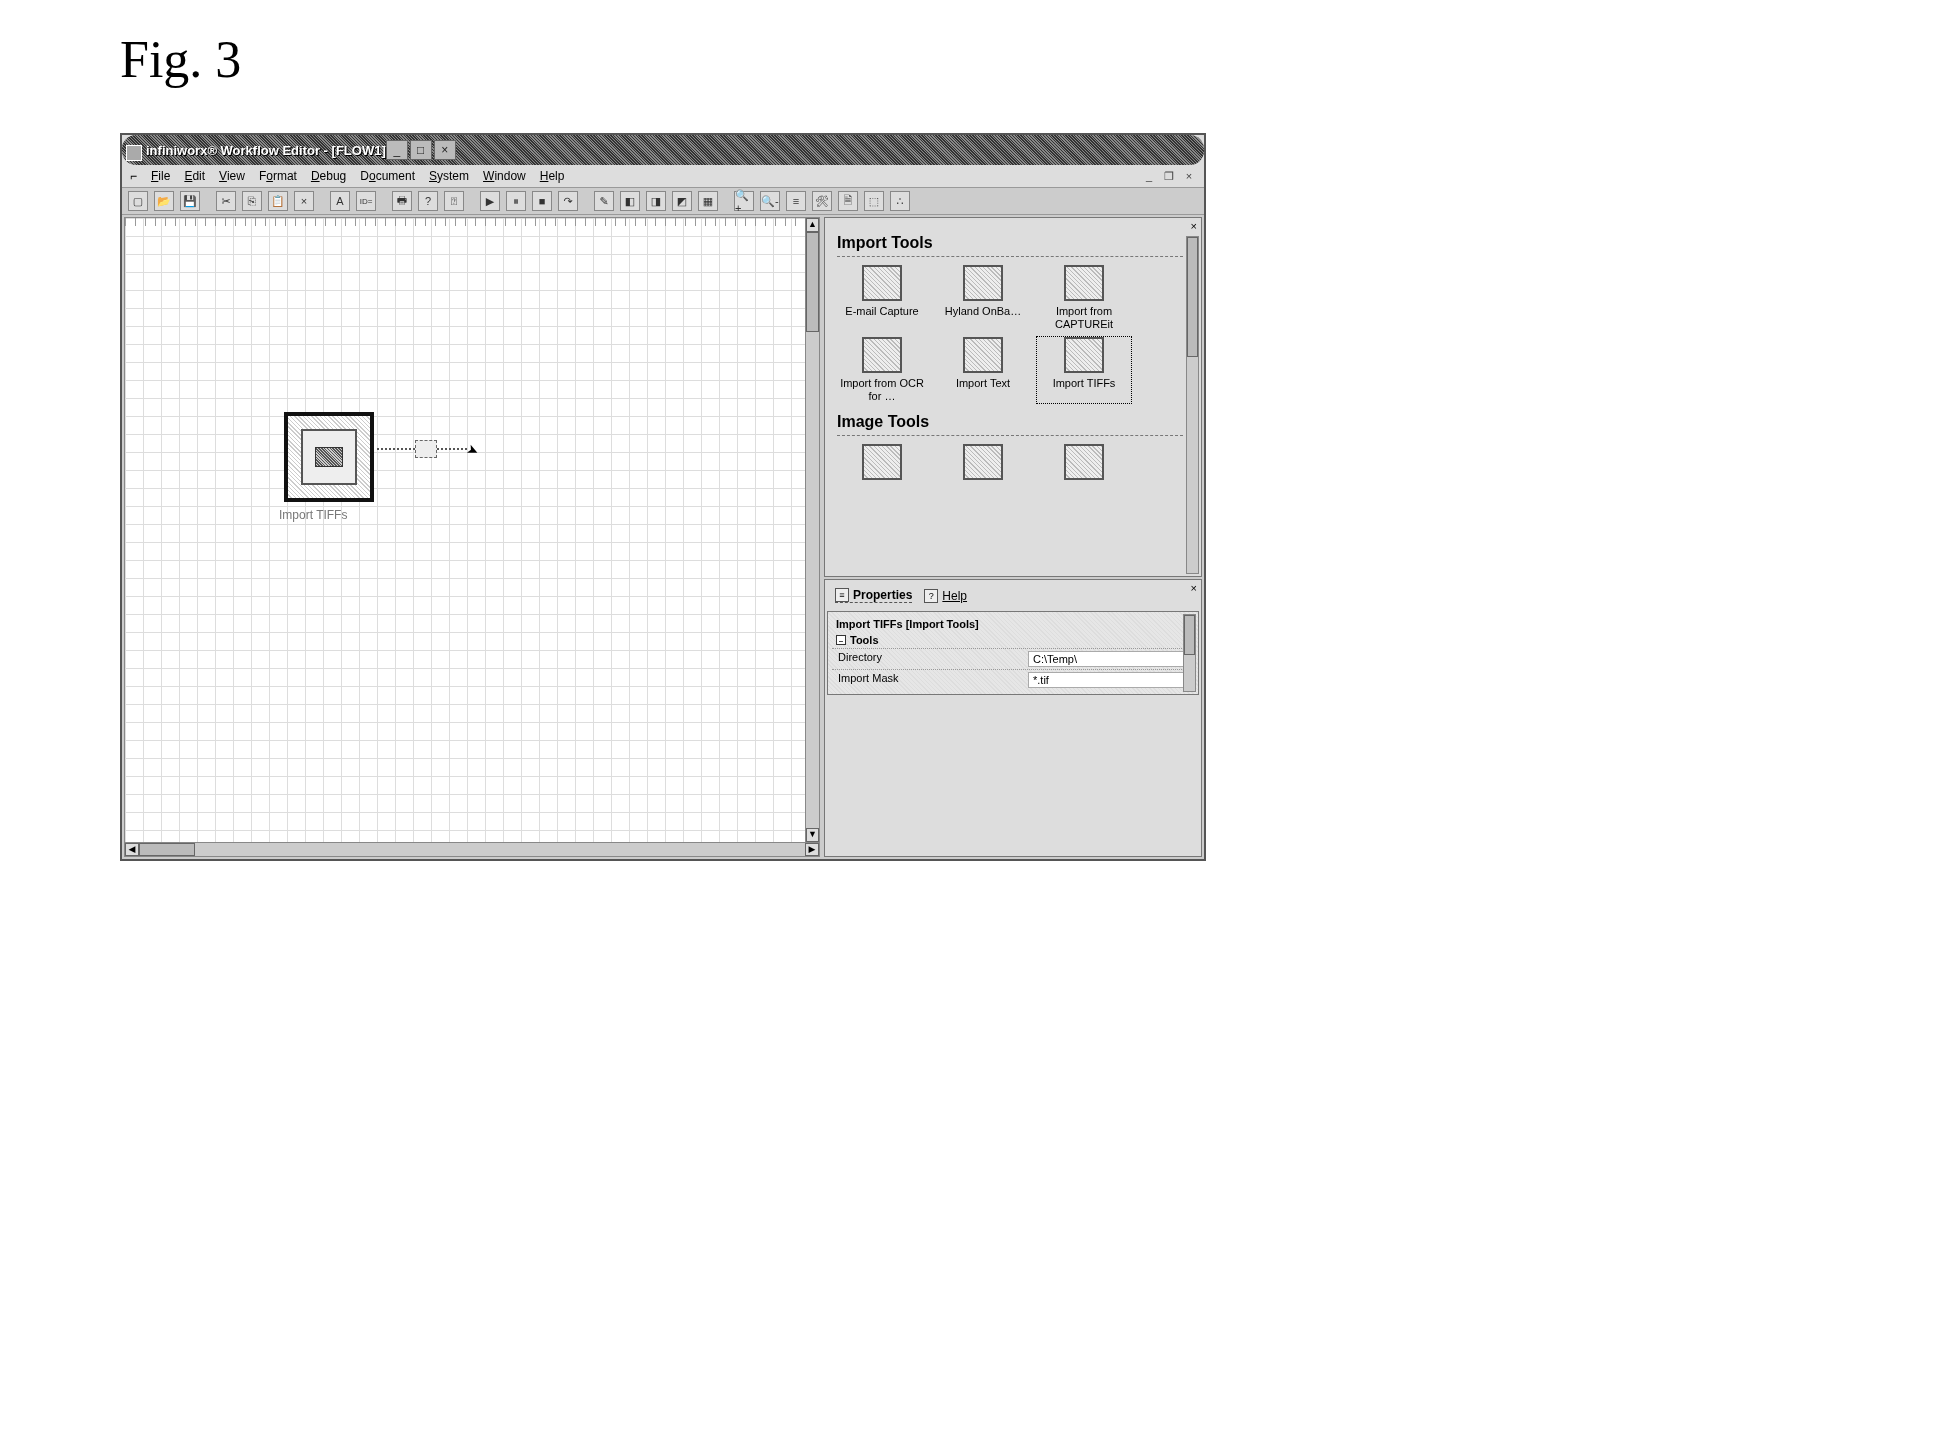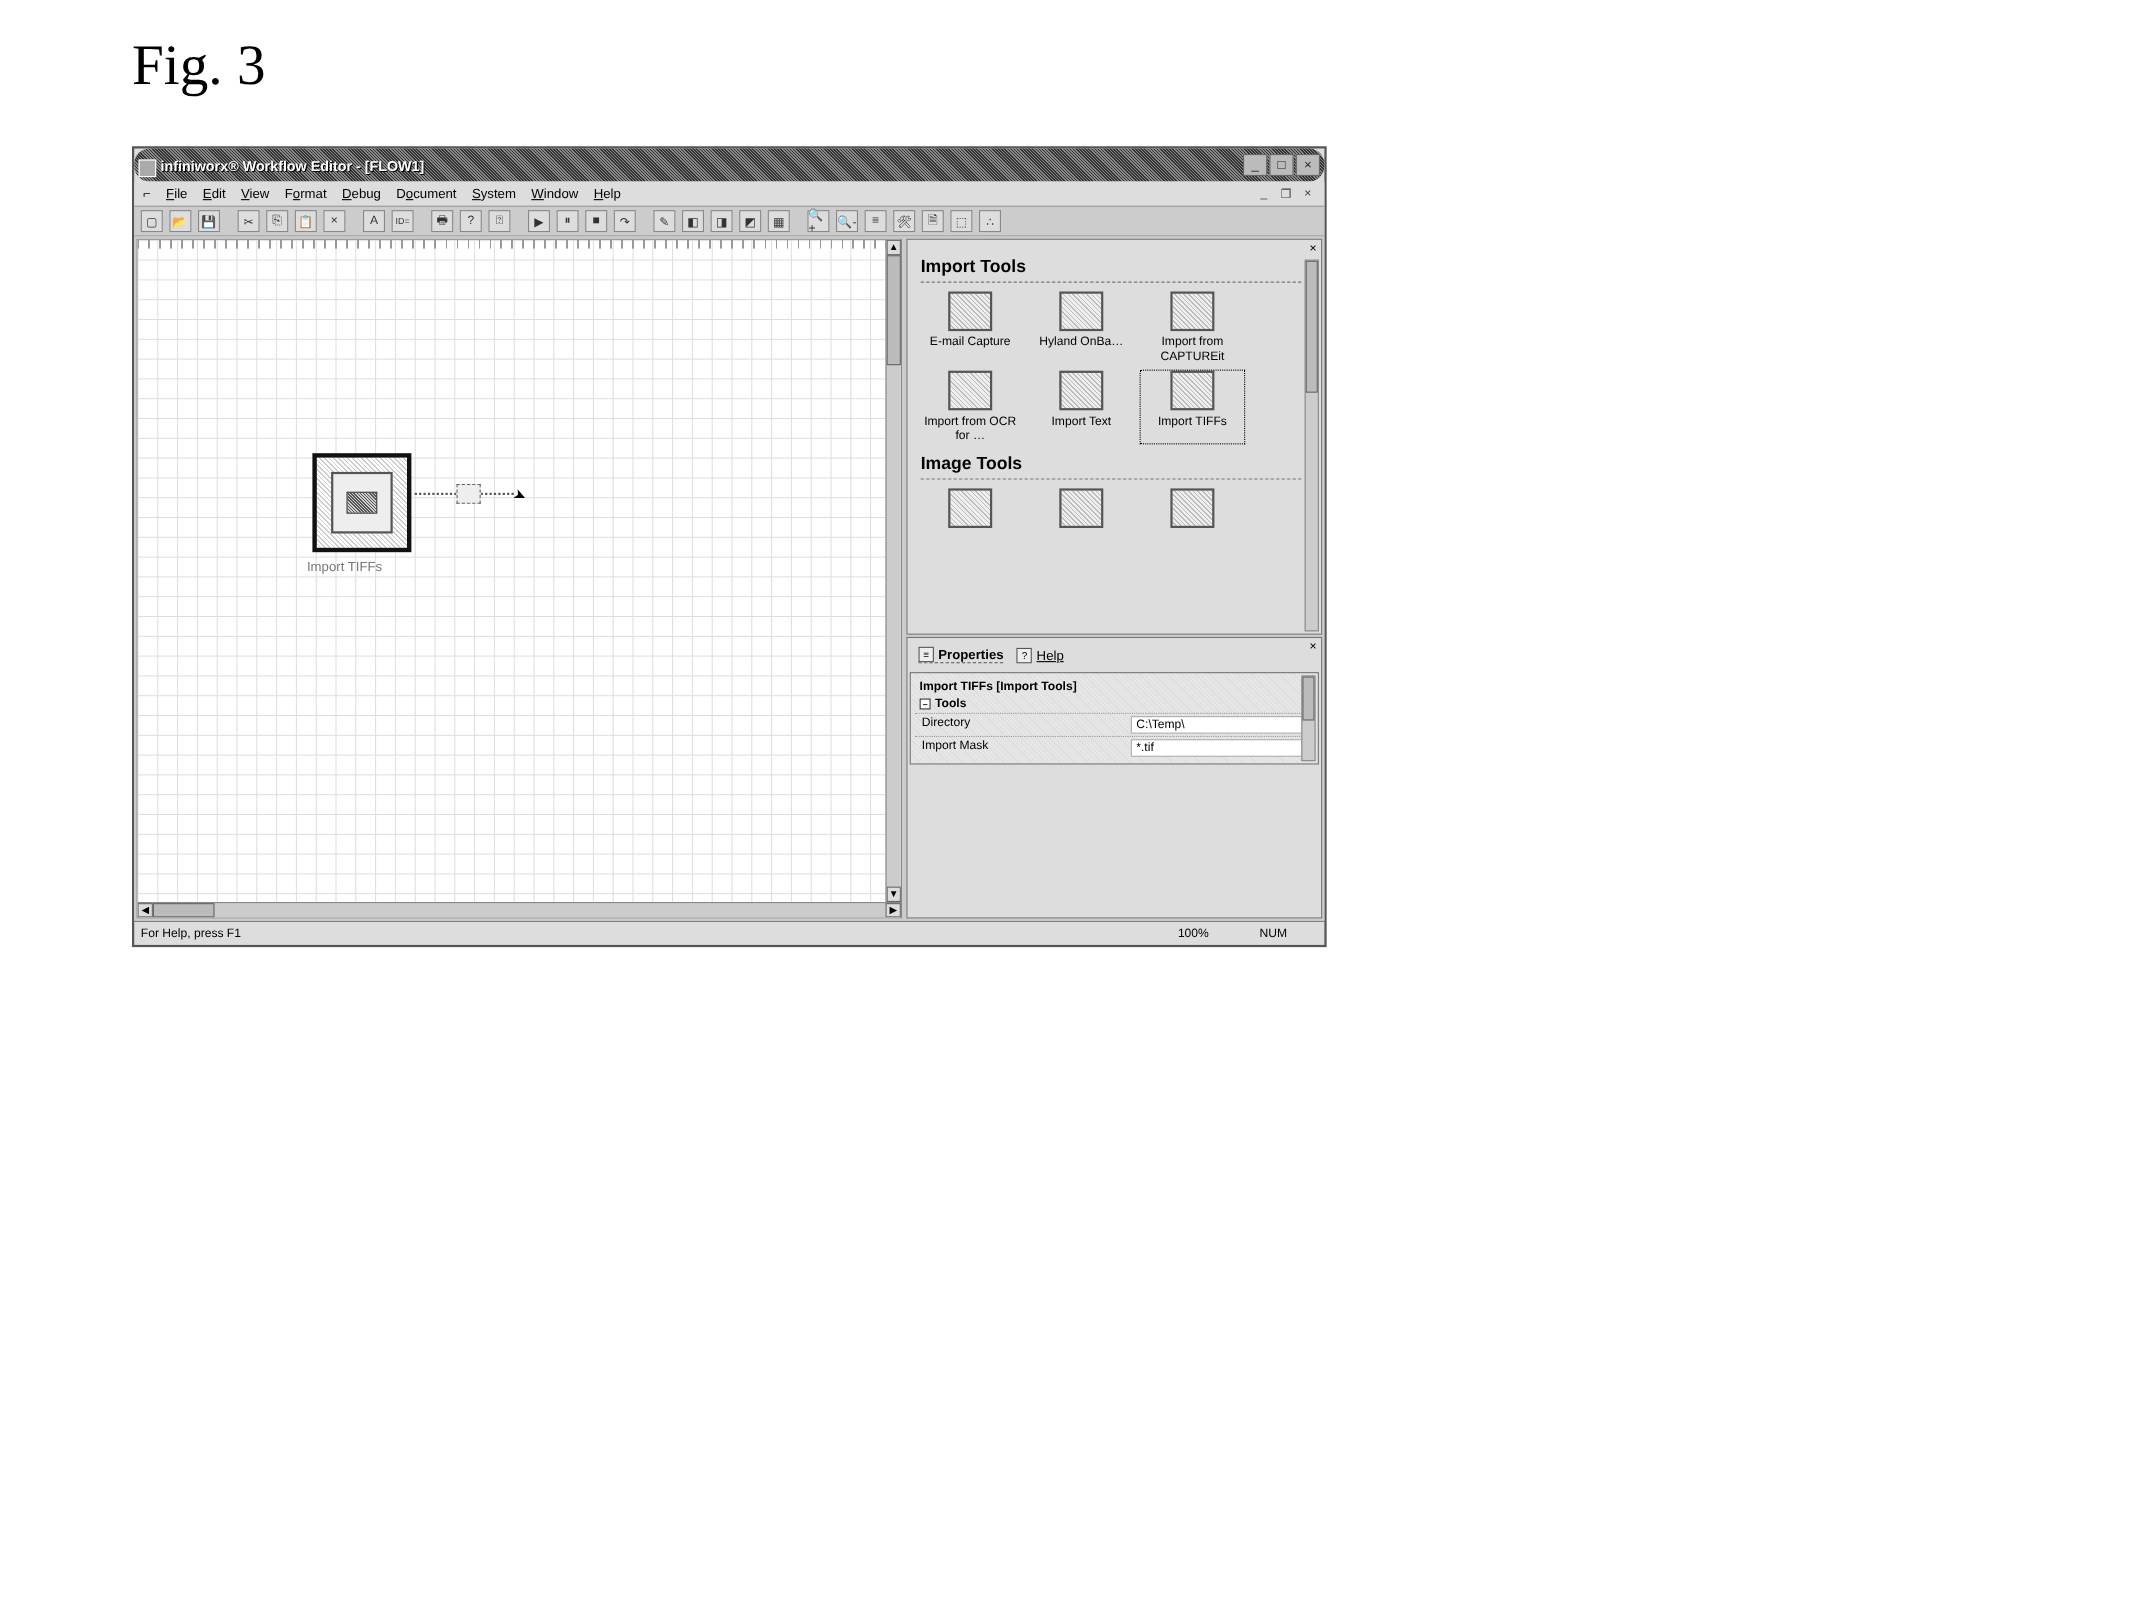--- a/index.html
+++ b/index.html
@@ -22,21 +22,21 @@
     position: absolute;
     top: 133px; left: 120px;
     width: 1086px; height: 728px;
     border: 2px solid #555;
     background: #ddd;
     display: flex; flex-direction: column;
   }
   .title-bar {
     height: 30px;
     background: repeating-linear-gradient(45deg,#333,#333 1px,#888 1px,#888 2px);
-    display: flex; align-items: center; justify-content: space-between;
+    display: flex; align-items: center; justify-content: flex-start;
     padding: 0 4px;
     border-radius: 14px;
   }
   .title-text { color:#fff; font-weight:bold; font-size:13px; padding-left:20px;
     position:relative; text-shadow:1px 1px 0 #000; }
   .title-text::before { content:""; position:absolute; left:0; top:2px; width:14px;height:14px;
     background:#aaa; border:1px solid #fff; }
   .winctrl { display:flex; gap:2px; }
   .winctrl div { width:22px;height:20px; background:#bbb; border:1px solid #666;
     display:flex;align-items:center;justify-content:center; font-size:12px; color:#222;}
@@ -305,22 +305,14 @@
           <div class="proprow">
             <div class="k">Import Mask</div>
             <input class="v" value="*.tif" style="">
           </div>
         </div>
       </div>
 
     </div>
   </div>
 
-  <div class="status">
-    <span>For Help, press F1</span>
-    <span class="fill"></span>
-    <span>100%</span>
-    <span style="width:30px;"></span>
-    <span>NUM</span>
-    <span style="width:20px;"></span>
-  </div>
 
 </div>
 
 </body></html>

